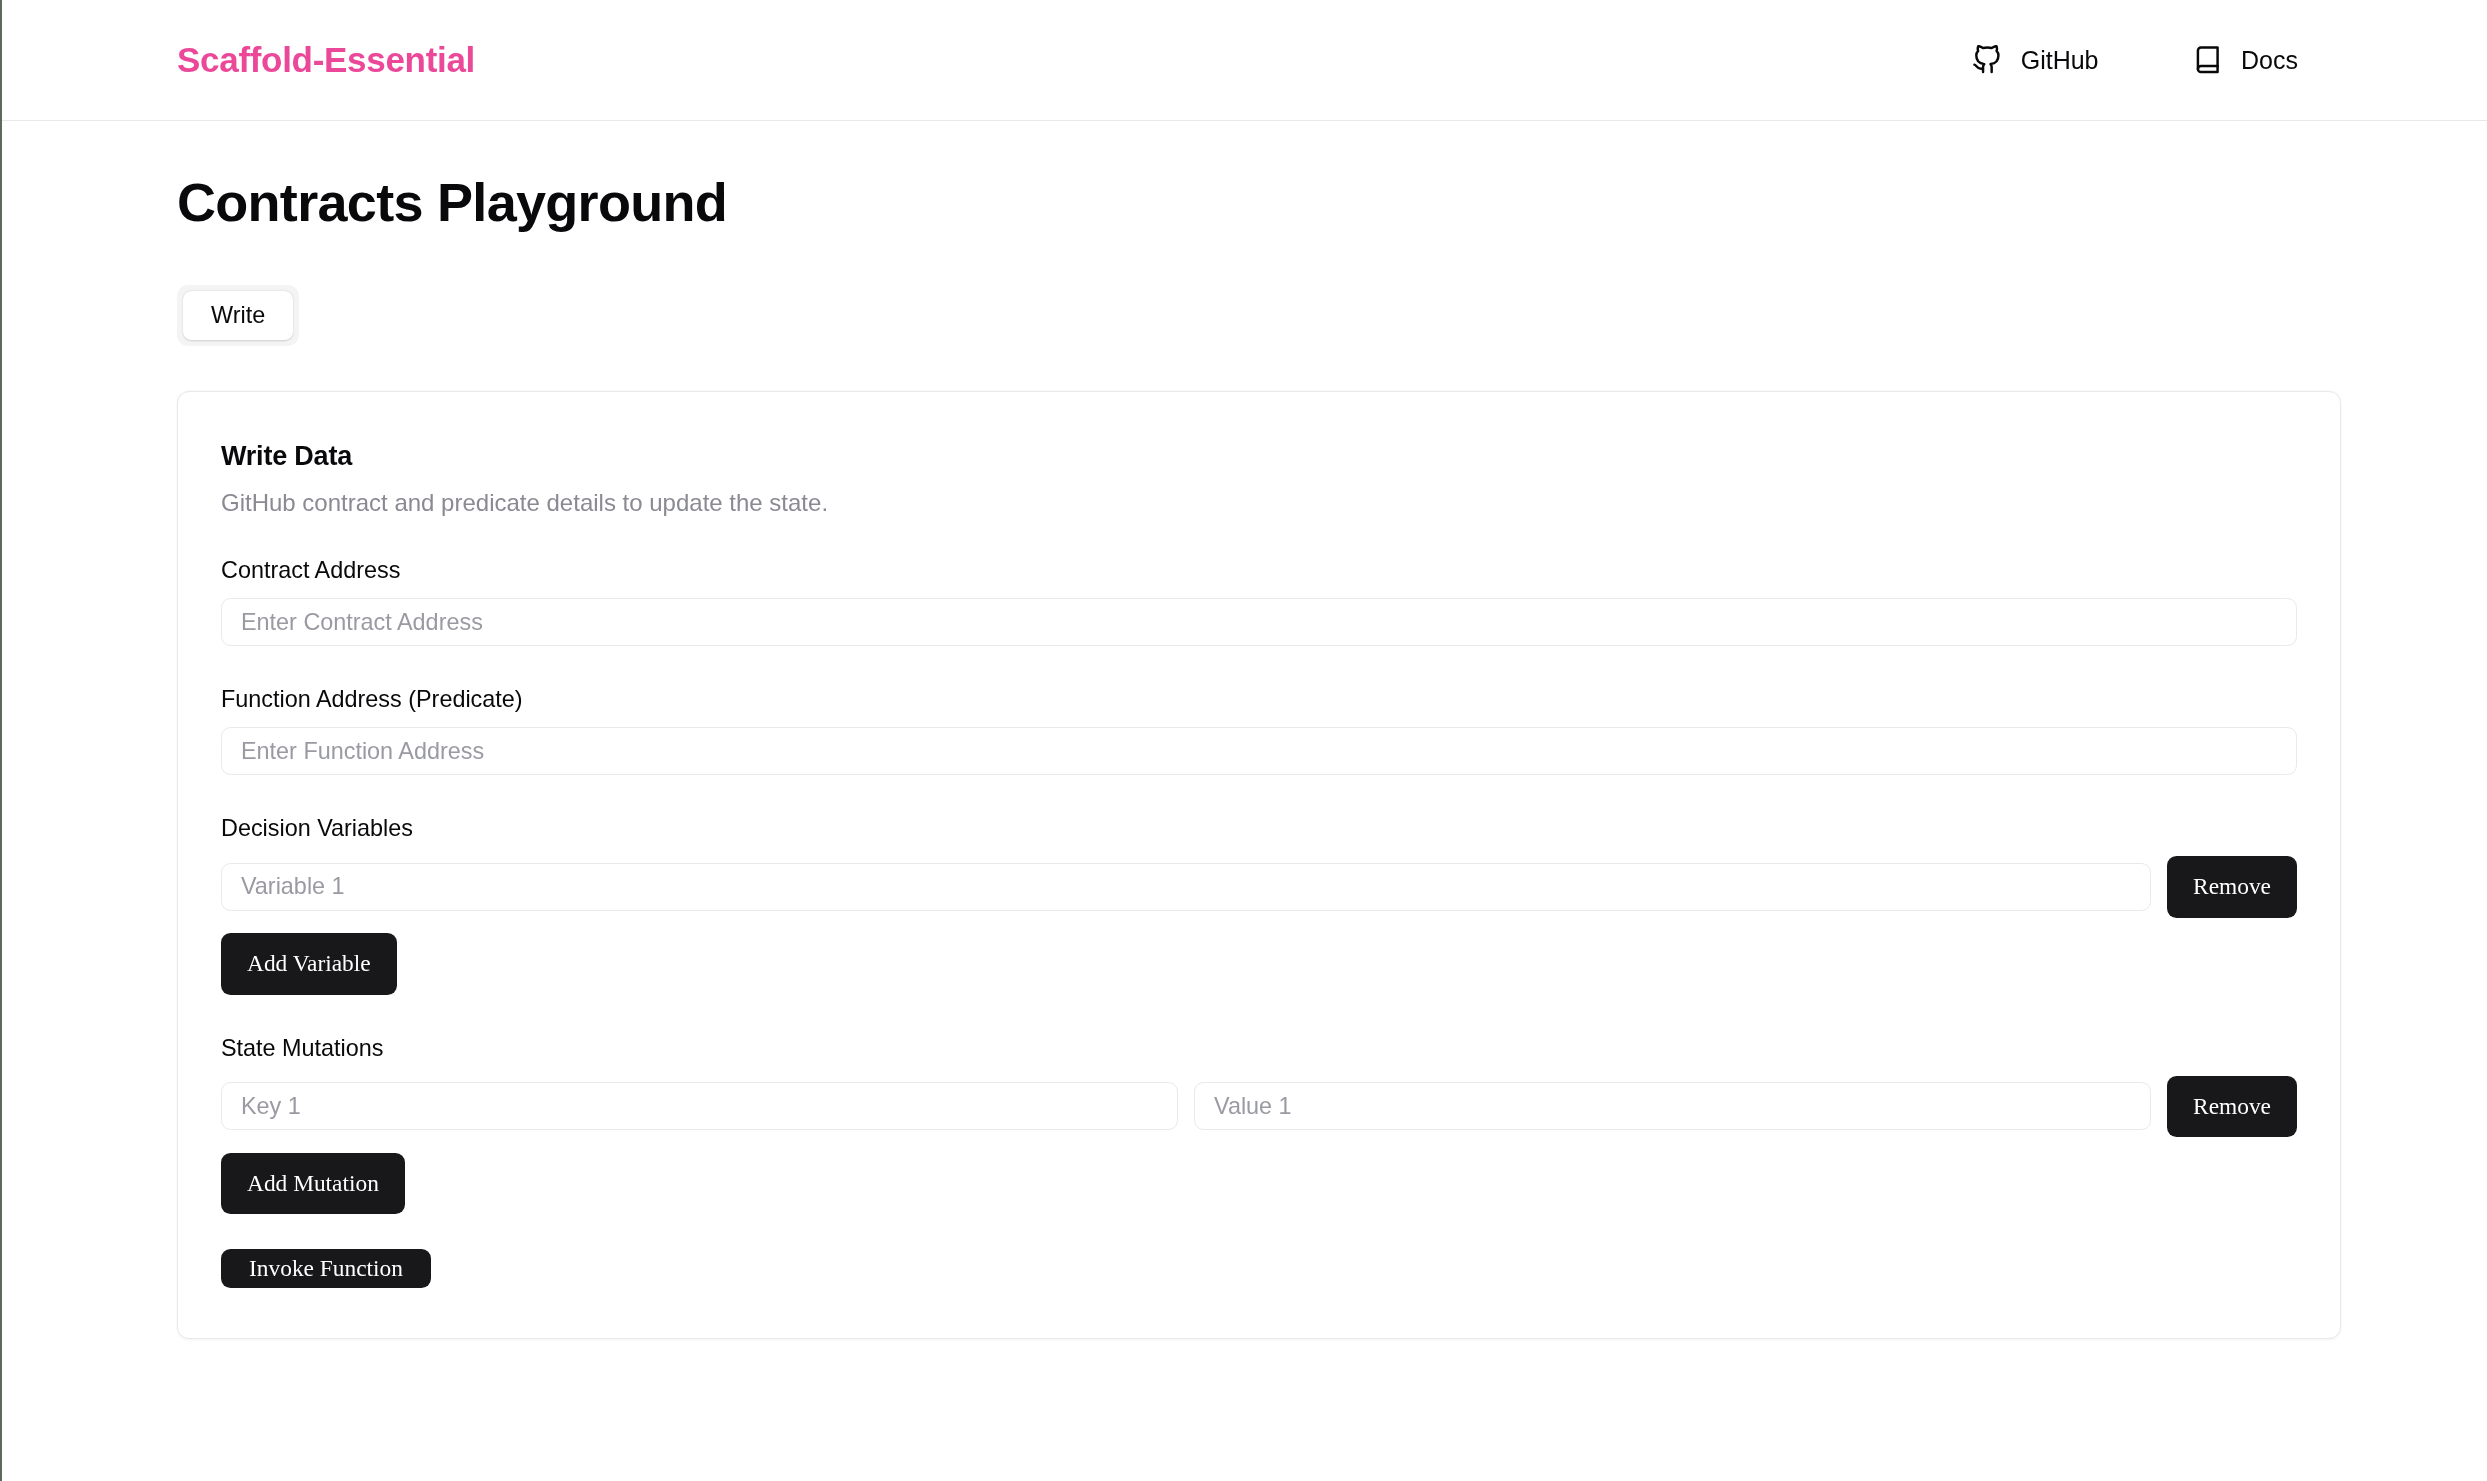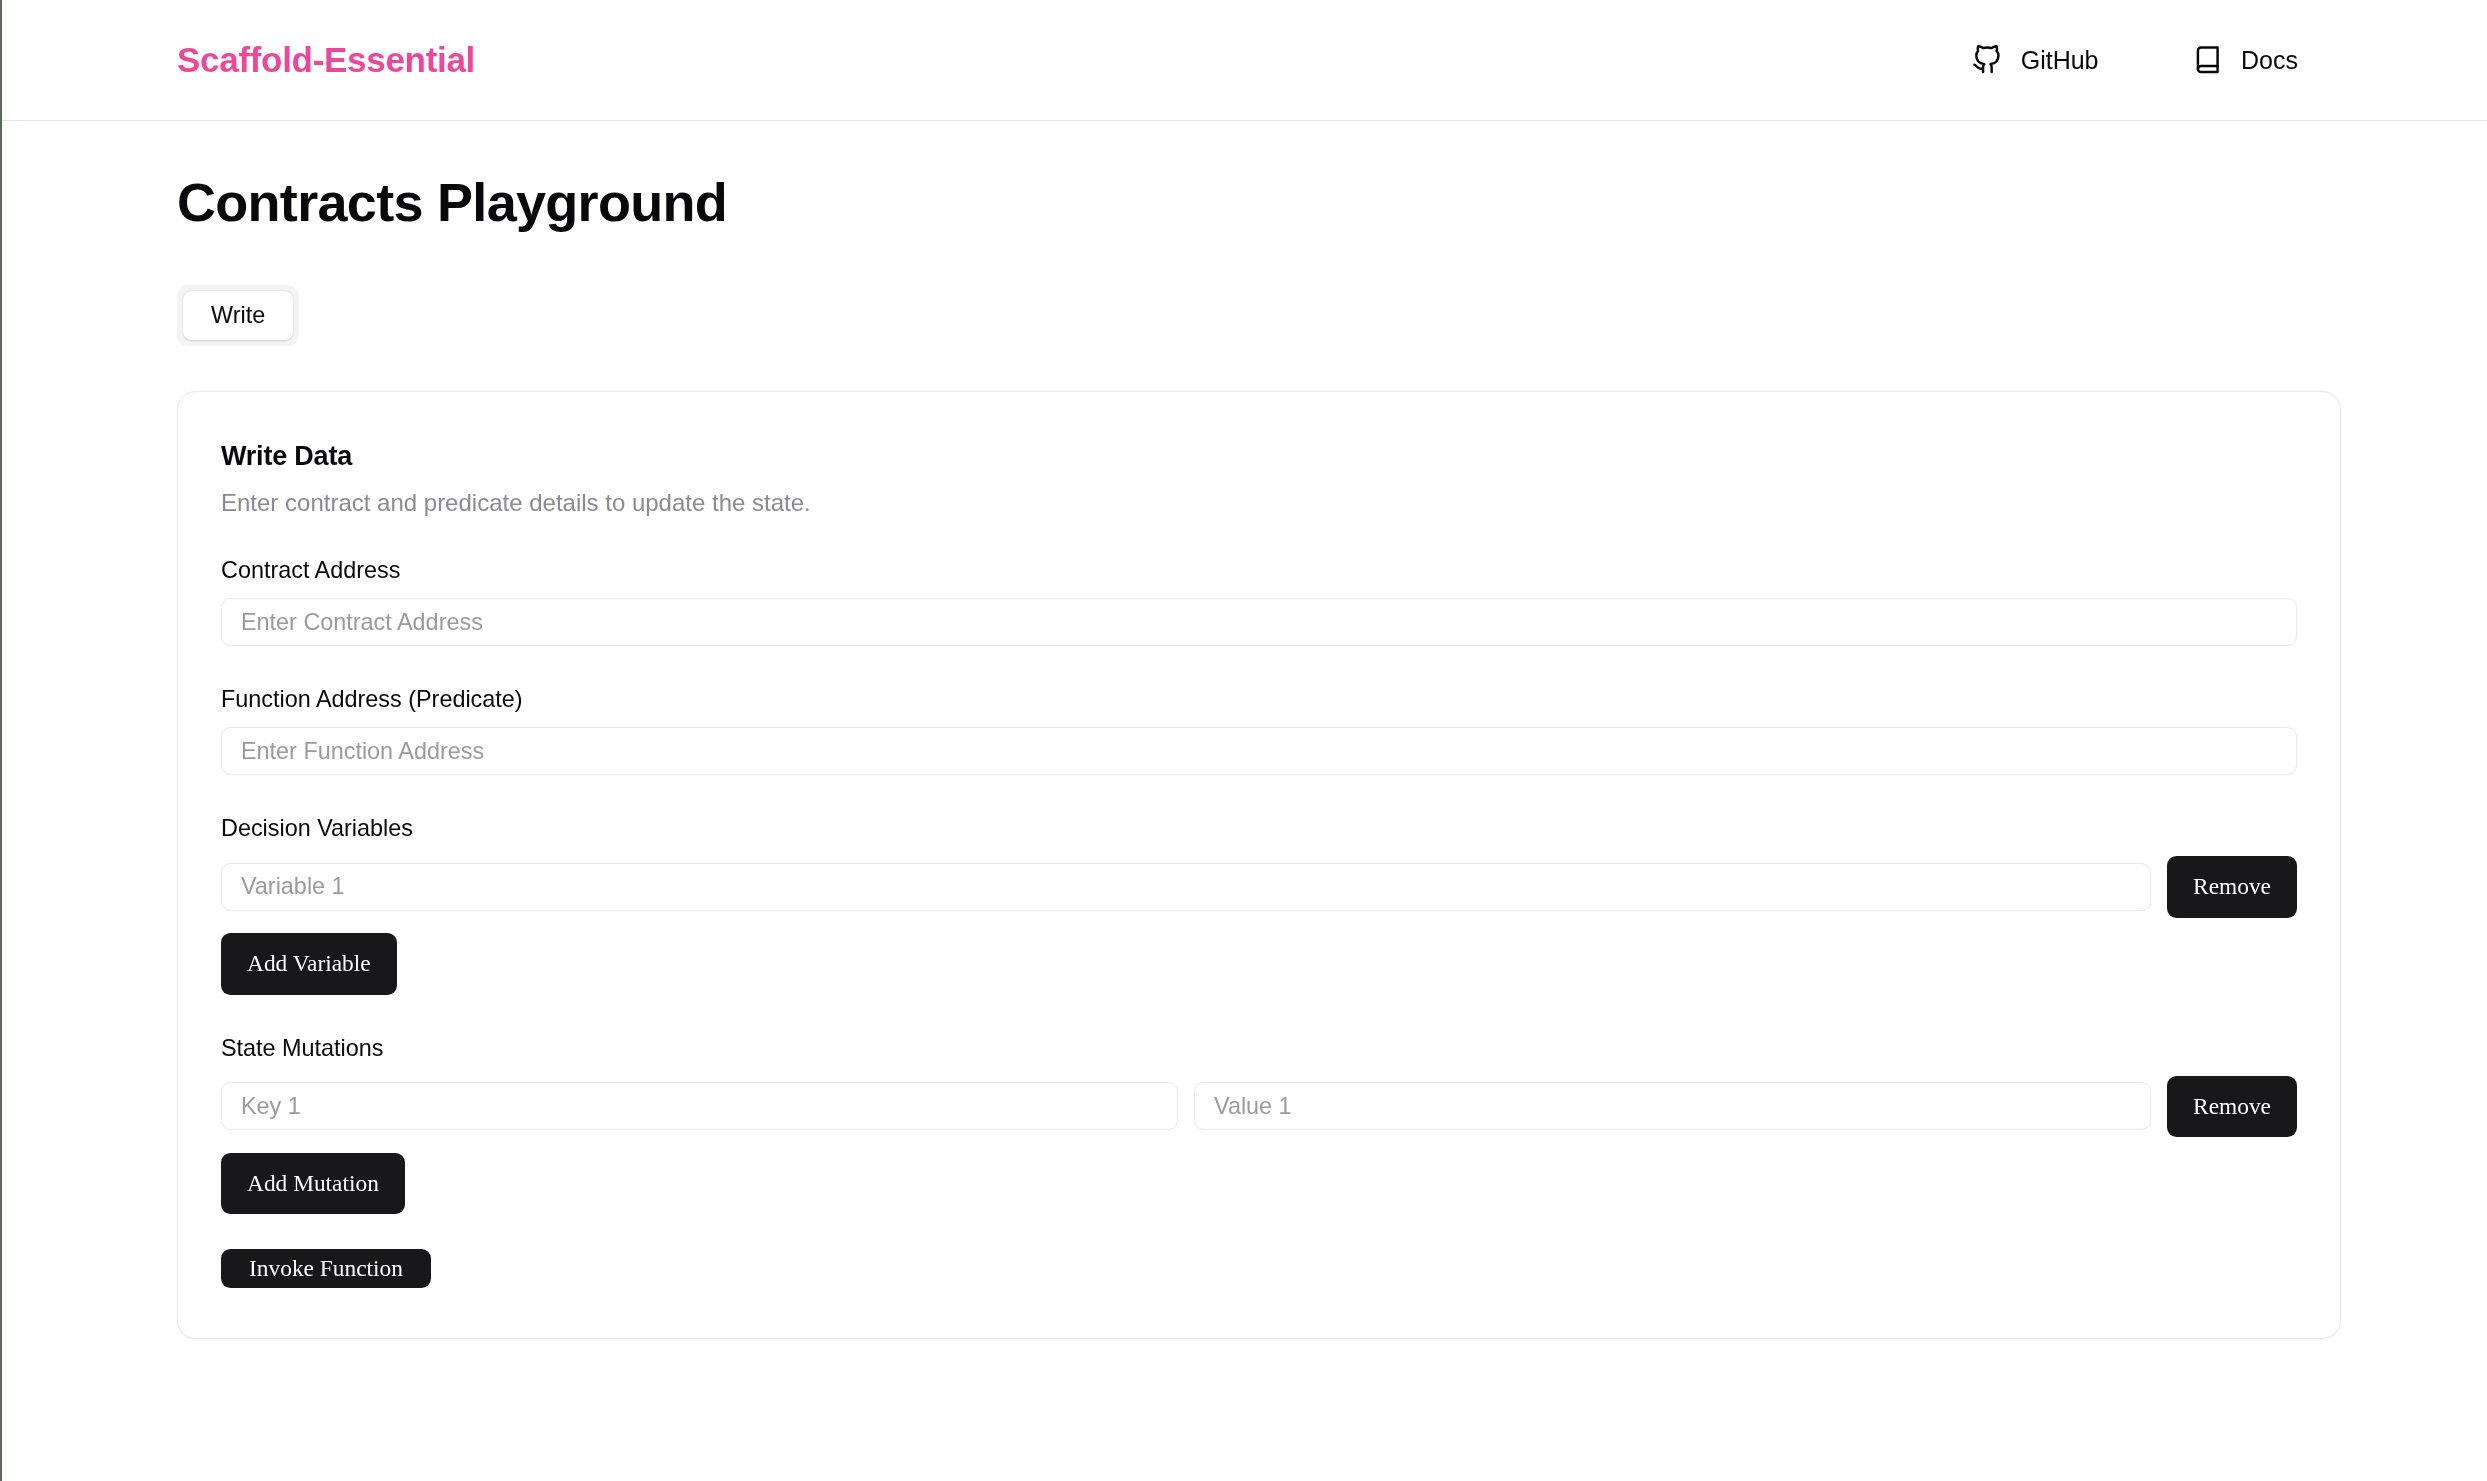--- a/index.html
+++ b/index.html
@@ -106,21 +106,21 @@
     background: #ffffff;
     box-shadow: 0 0.9px 2.6px rgba(0,0,0,0.10), 0 0.9px 1.7px rgba(0,0,0,0.06);
   }
 
   
   .card {
     margin-top: 45px;
     margin-right: 146px;
     background: #ffffff;
     border: 1.7px solid #e9e9eb;
-    border-radius: 19px;
+    border-radius: 12px;
     box-shadow: 0 0.9px 2.6px rgba(0,0,0,0.05);
     padding: 49px 43px 50px 43px;
   }
 
   .card-title {
     font-size: 27px;
     font-weight: bold;
     color: #09090b;
     letter-spacing: -0.2px;
   }
@@ -219,21 +219,21 @@
 
     <h1 class="page-title">Contracts Playground</h1>
 
     <div class="tabs-bar">
       <button class="tab active">Write</button>
     </div>
 
     <section class="card">
 
       <h2 class="card-title">Write Data</h2>
-      <p class="card-desc">Enter contract and predicate details to update the state.</p>
+      <p class="card-desc">GitHub contract and predicate details to update the state.</p>
 
       <div class="field-block">
         <label class="field-label">Contract Address</label>
         <input class="text-input" type="text" placeholder="Enter Contract Address" style="">
       </div>
 
       <div class="field-block">
         <label class="field-label">Function Address (Predicate)</label>
         <input class="text-input" type="text" placeholder="Enter Function Address" style="">
       </div>

